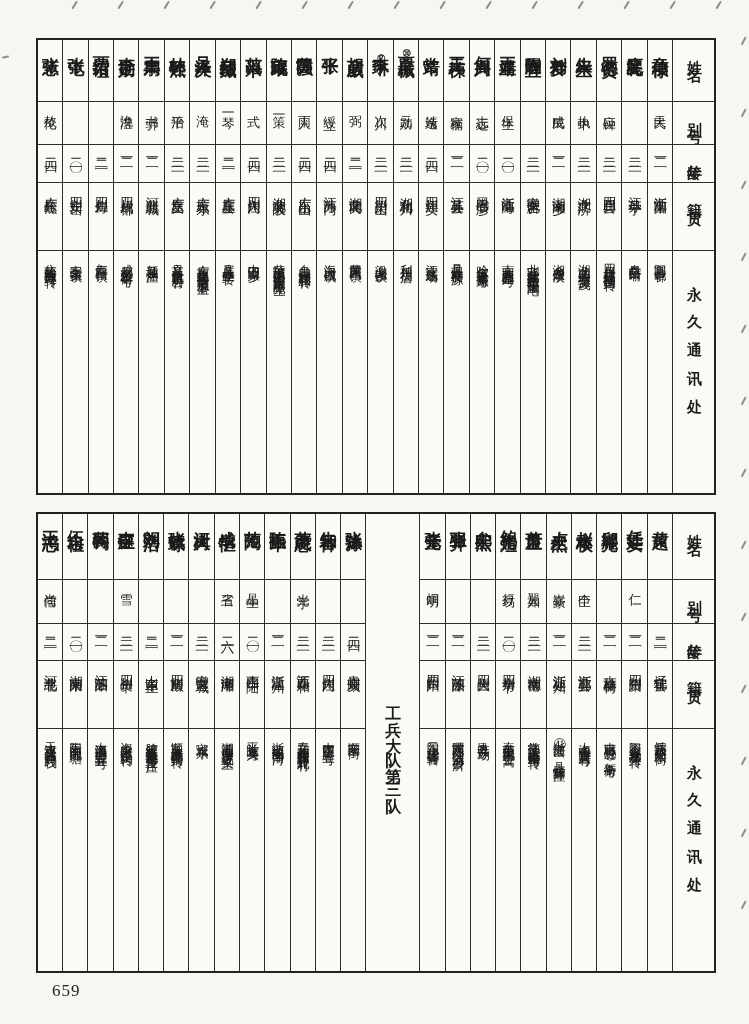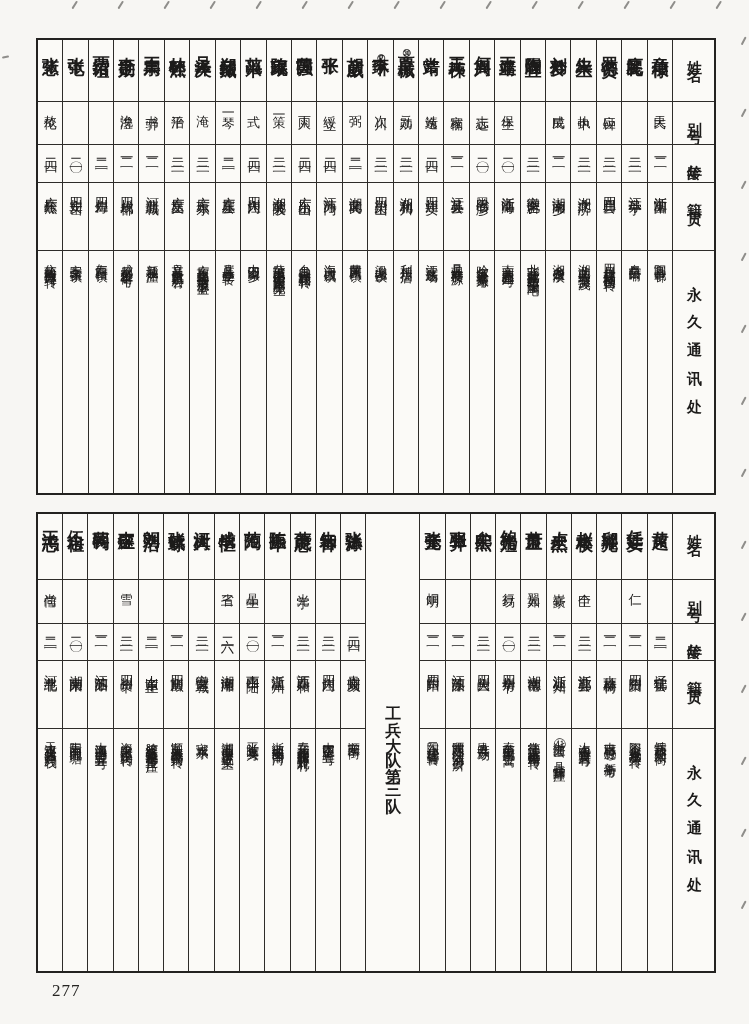--- a/index.html
+++ b/index.html
@@ -930,21 +930,21 @@
         </div>
     <div class="cell native">
           <span class="vtext nt">河北北平</span>
         </div>
     <div class="cell addr">
           <span class="vtext ad">天津义租大马路鸿升栈</span>
         </div>
   </div>
     </div>
 
-  <div class="pageno">277</div>
+  <div class="pageno">659</div>
 <div class="scanmark" style="left: 70px; top: 4px; width: 9px; height: 1.6px; transform: rotate(-58deg);"></div>
     <div class="scanmark" style="left: 116px; top: 4px; width: 9px; height: 1.6px; transform: rotate(-58deg);"></div>
     <div class="scanmark" style="left: 162px; top: 4px; width: 9px; height: 1.6px; transform: rotate(-58deg);"></div>
     <div class="scanmark" style="left: 208px; top: 4px; width: 9px; height: 1.6px; transform: rotate(-58deg);"></div>
     <div class="scanmark" style="left: 254px; top: 4px; width: 9px; height: 1.6px; transform: rotate(-58deg);"></div>
     <div class="scanmark" style="left: 300px; top: 4px; width: 9px; height: 1.6px; transform: rotate(-58deg);"></div>
     <div class="scanmark" style="left: 346px; top: 4px; width: 9px; height: 1.6px; transform: rotate(-58deg);"></div>
     <div class="scanmark" style="left: 392px; top: 4px; width: 9px; height: 1.6px; transform: rotate(-58deg);"></div>
     <div class="scanmark" style="left: 438px; top: 4px; width: 9px; height: 1.6px; transform: rotate(-58deg);"></div>
     <div class="scanmark" style="left: 484px; top: 4px; width: 9px; height: 1.6px; transform: rotate(-58deg);"></div>

